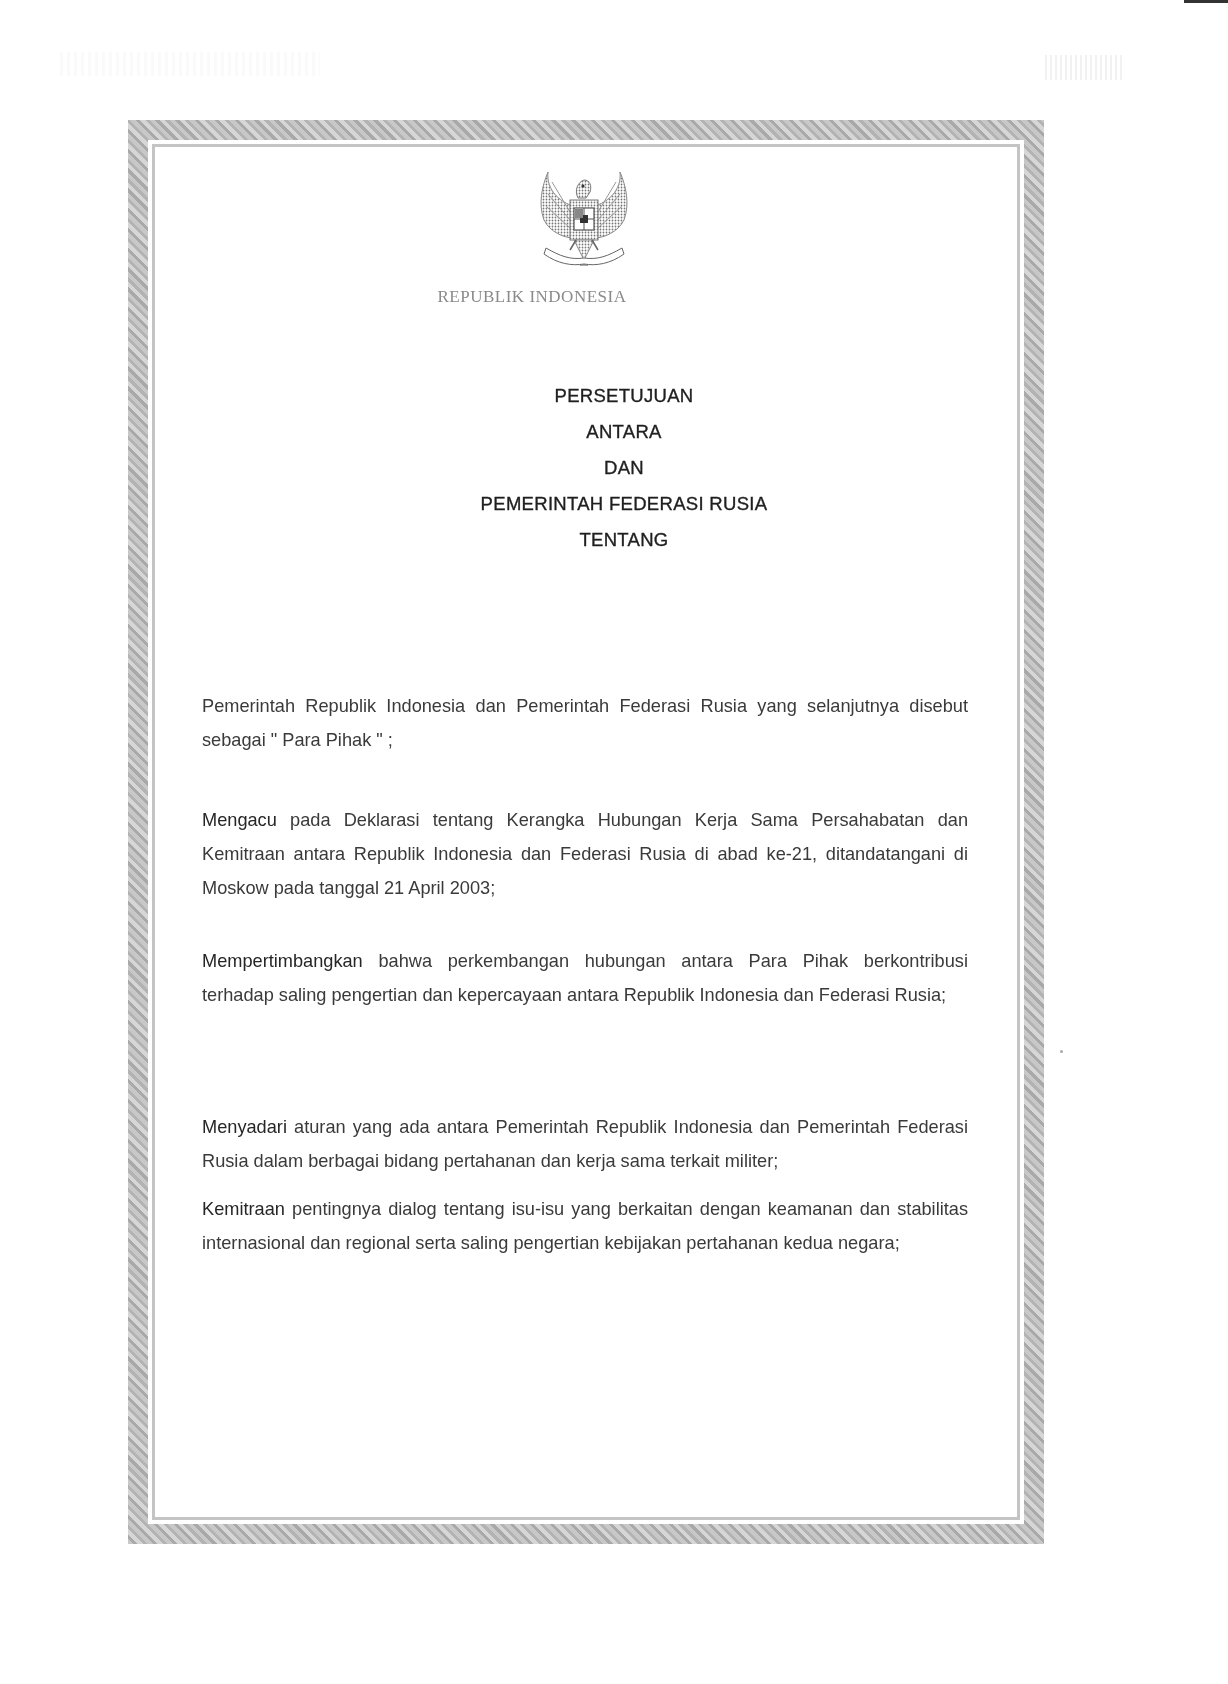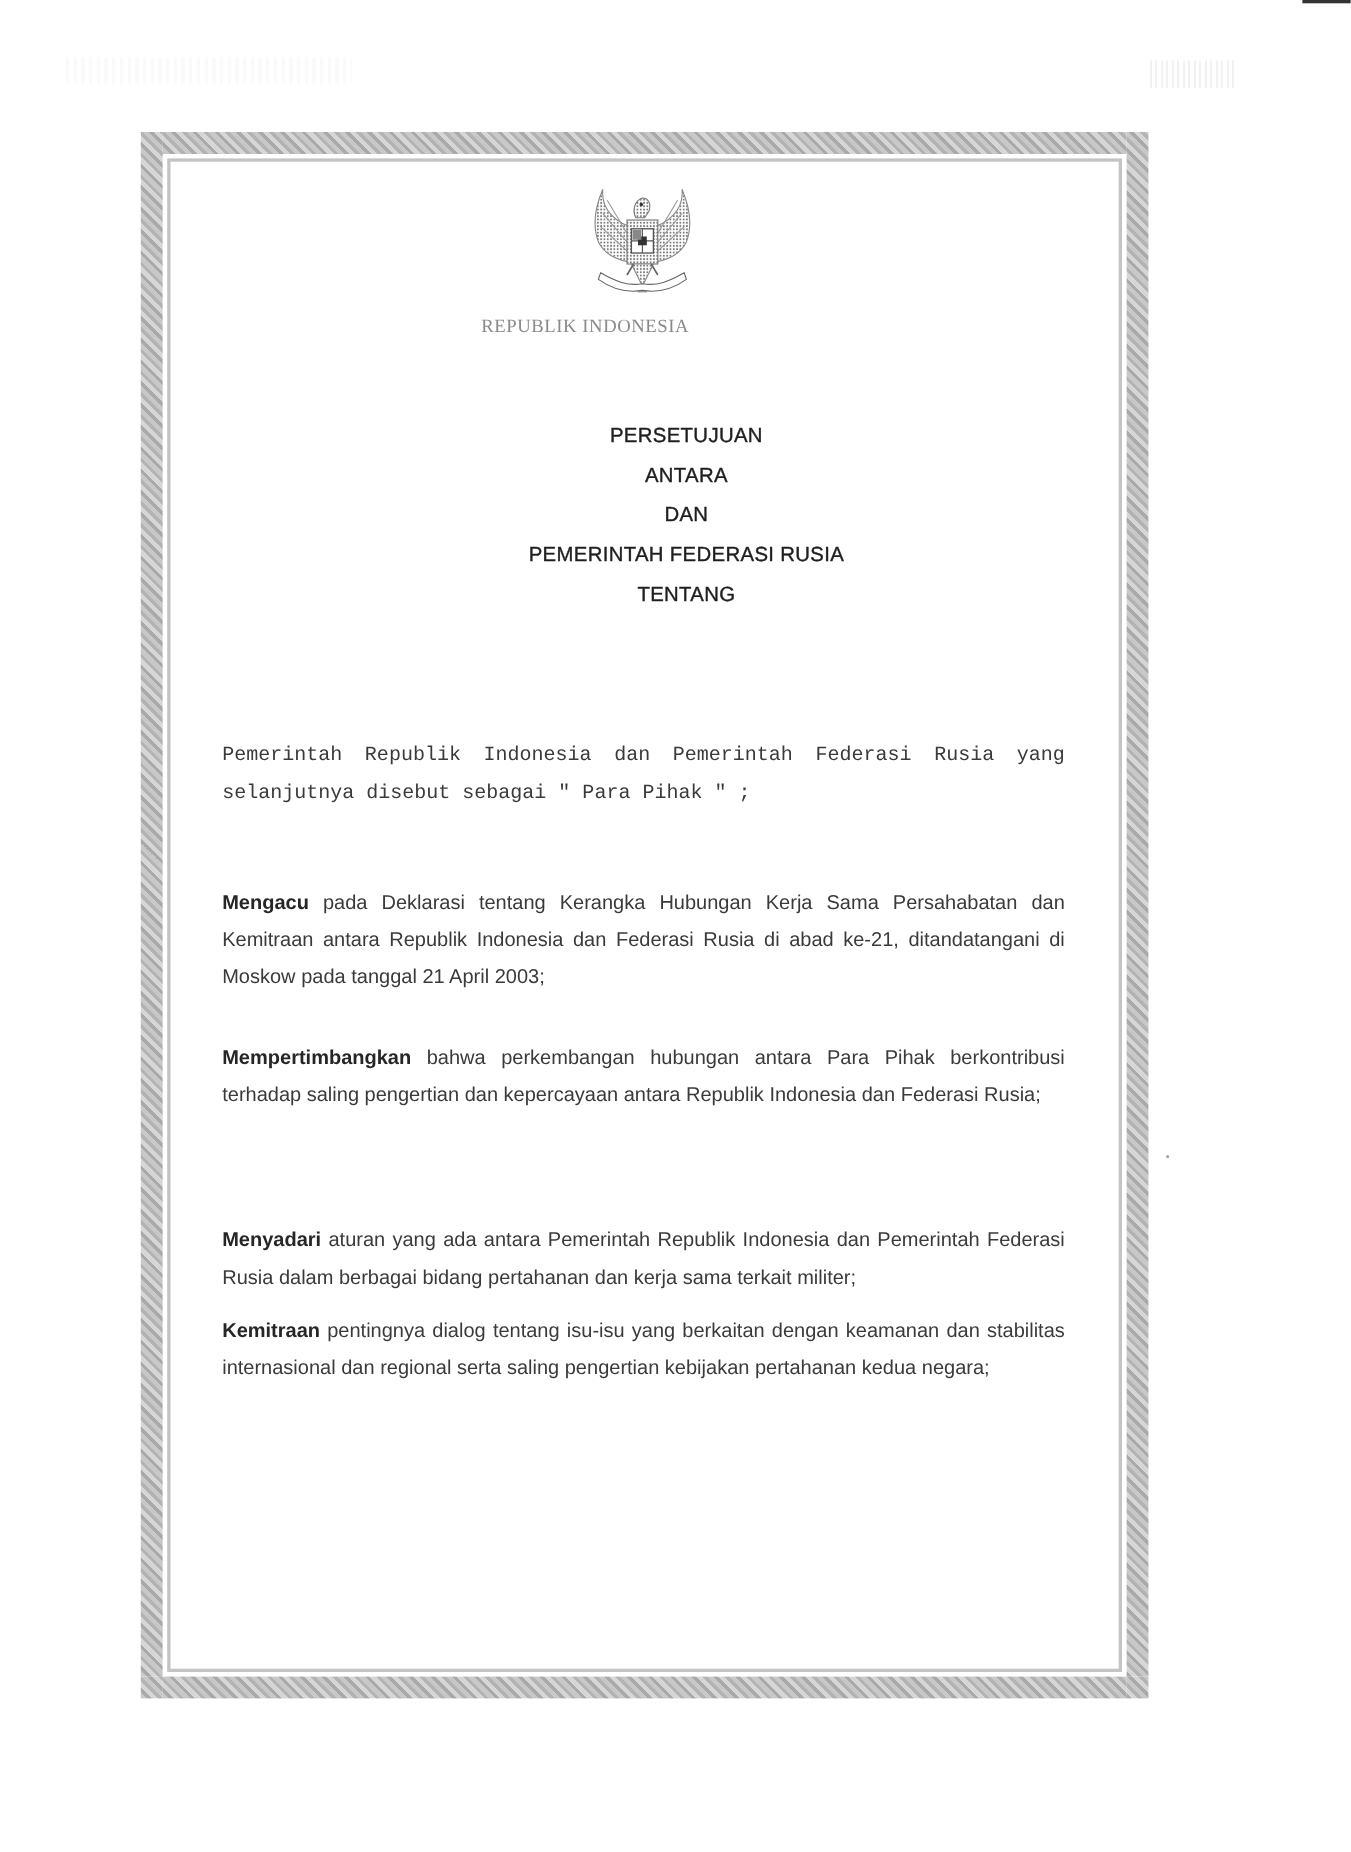--- a/index.html
+++ b/index.html
@@ -95,24 +95,24 @@
       line-height: 34px;
       color: #3a3a3a;
       text-align: justify;
     }
     .para {
       margin: 0;
       text-align: justify;
       text-align-last: left;
     }
     .lead {
-      font-weight: bold;
+      font-weight: normal;
       color: #262626;
     }
-    .p1 { top: 670px; font-family: Liberation Mono, monospace; }
+    .p1 { top: 689px; }
     .p2 { top: 803px; }
     .p3 { top: 944px; }
     .p4 { top: 1110px; }
     .p5 { top: 1192px; }
     .faint-mark {
       position: absolute;
       left: 1060px; top: 1050px;
       width: 3px; height: 3px;
       background: #aaa;
       border-radius: 50%;

